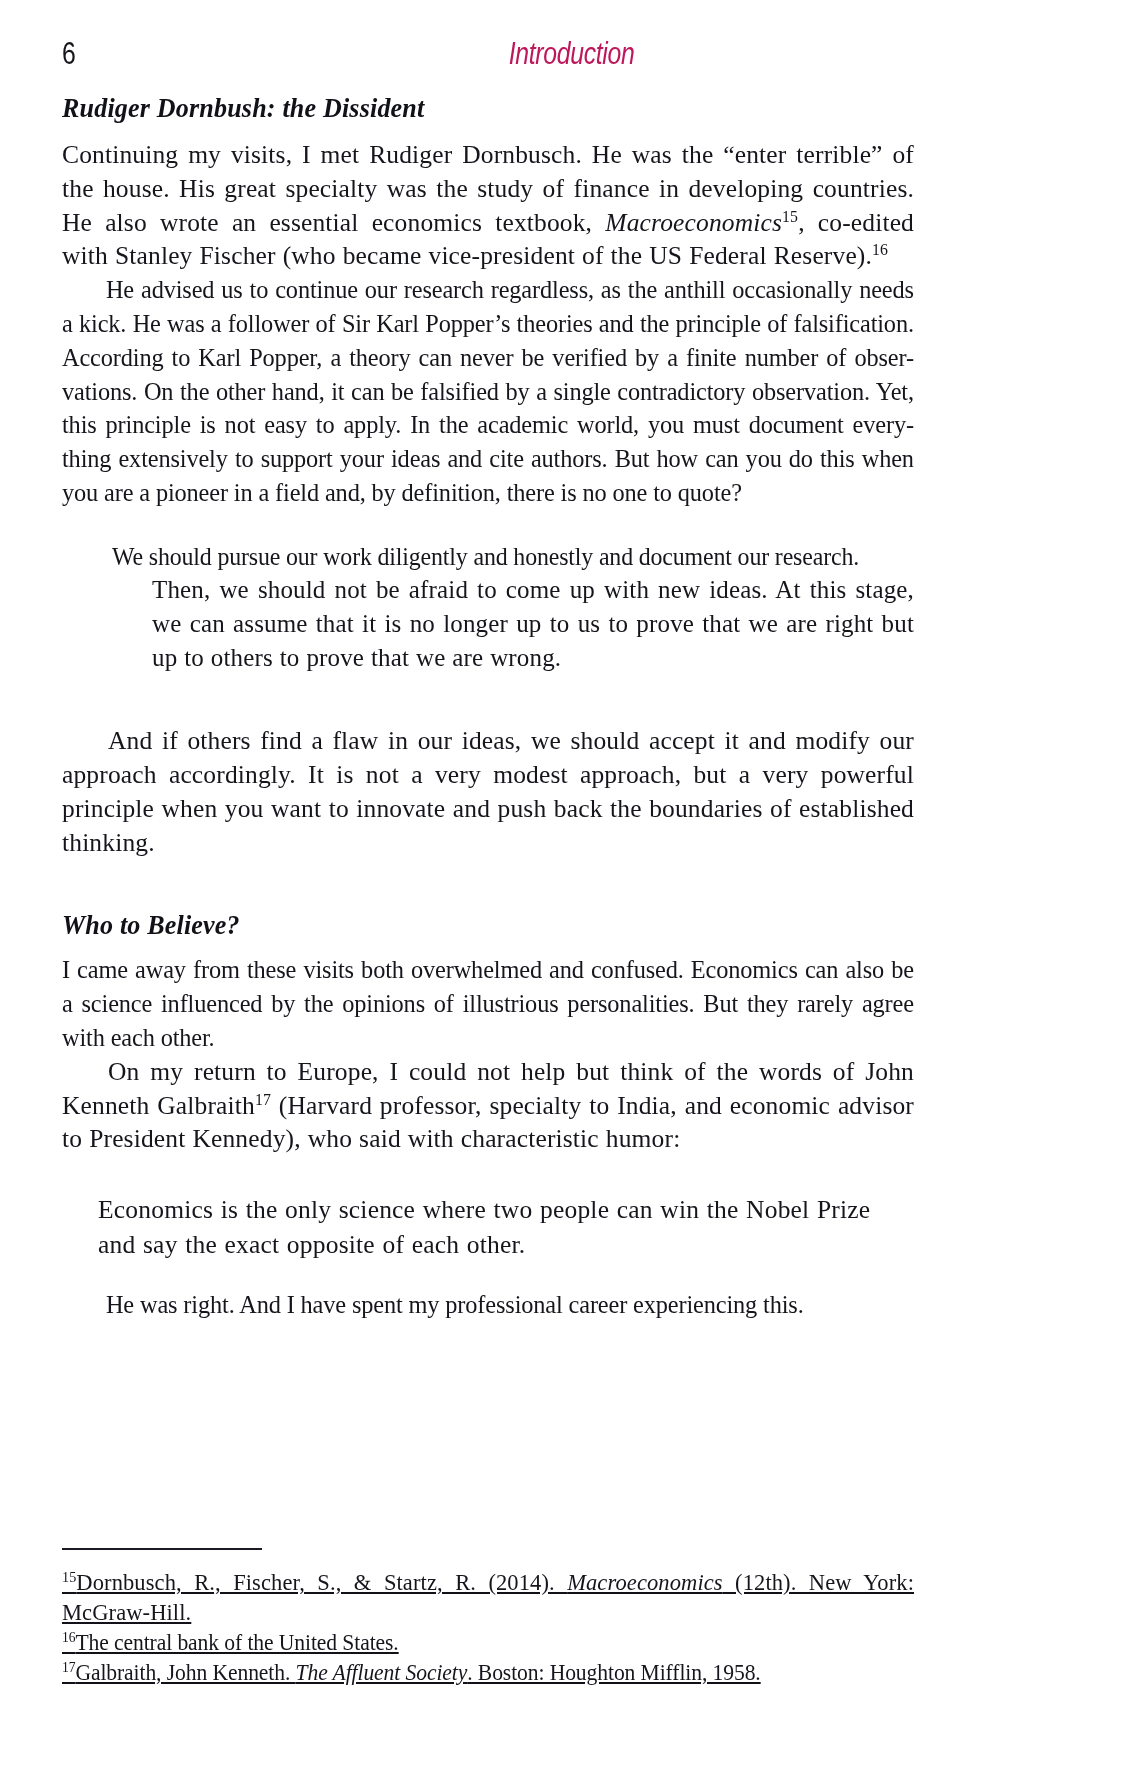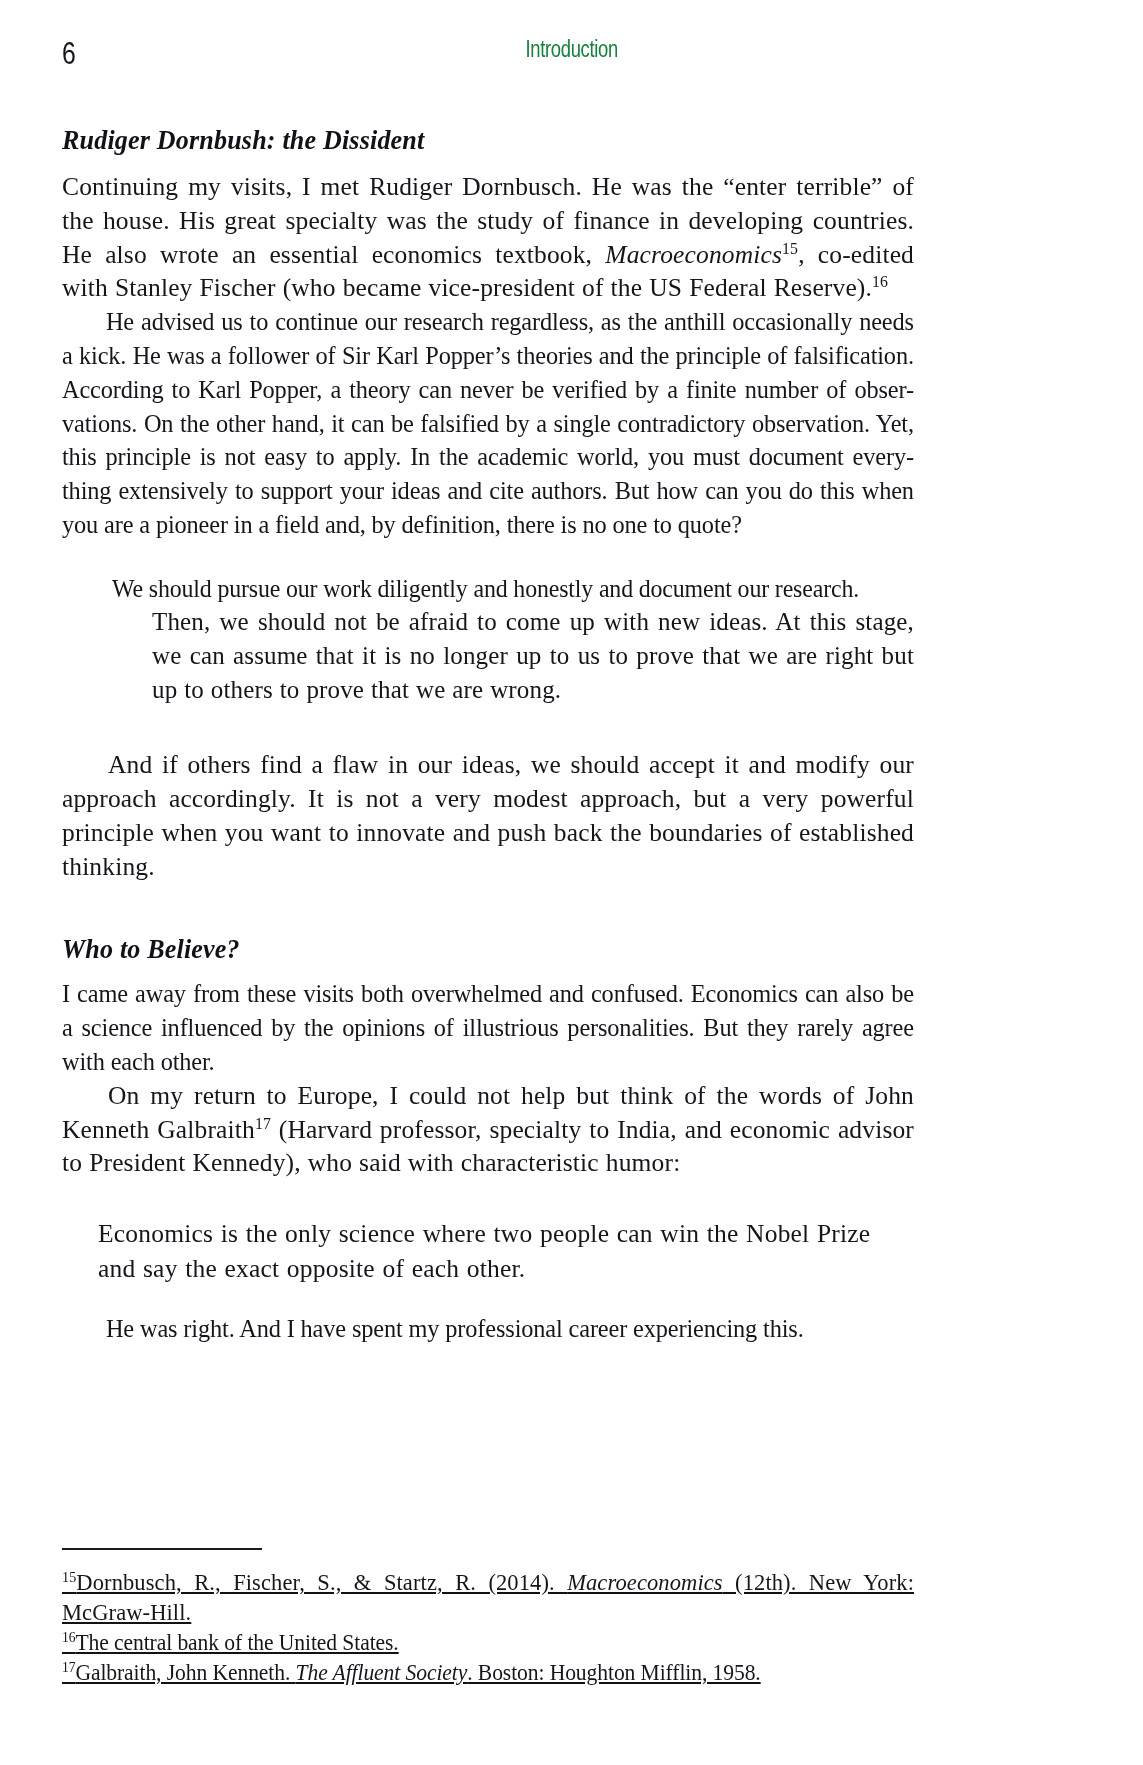--- a/index.html
+++ b/index.html
@@ -36,33 +36,34 @@
     transform-origin: left top;
     color: #15151c;
   }
   .head-title {
     position: absolute;
     left: 0;
     right: 0;
     top: 0;
     text-align: center;
     font-family: "Liberation Sans", sans-serif;
-    font-size: 23px;
+    font-size: 31px;
     letter-spacing: -0.4px;
-    color: #15803d;
+    color: #be185d;
+    font-style: italic;
   }
   .head-title span {
     display: inline-block;
     transform: scaleX(0.80);
   }
 
   
   .column {
     position: absolute;
-    top: 124px;
+    top: 92px;
     left: 62px;
     width: 852px;
   }
 
   h2.section-head {
     font-family: "Liberation Serif", serif;
     font-weight: bold;
     font-style: italic;
     font-size: 28px;
     margin: 0 0 14px 0;
@@ -103,21 +104,21 @@
   .italic { font-style: italic; }
 
   sup.fn {
     font-size: 0.62em;
     vertical-align: super;
     line-height: 0;
   }
 
   
   .quote-hang {
-    margin: 30px 0 8px 0;
+    margin: 30px 0 16px 0;
     padding-left: 50px;
   }
   .quote-hang p {
     font-size: 25px;
     line-height: 33.6px;
     text-indent: 0;
     padding-left: 40px;
   }
   .quote-hang p:first-child {
     text-indent: -40px;

